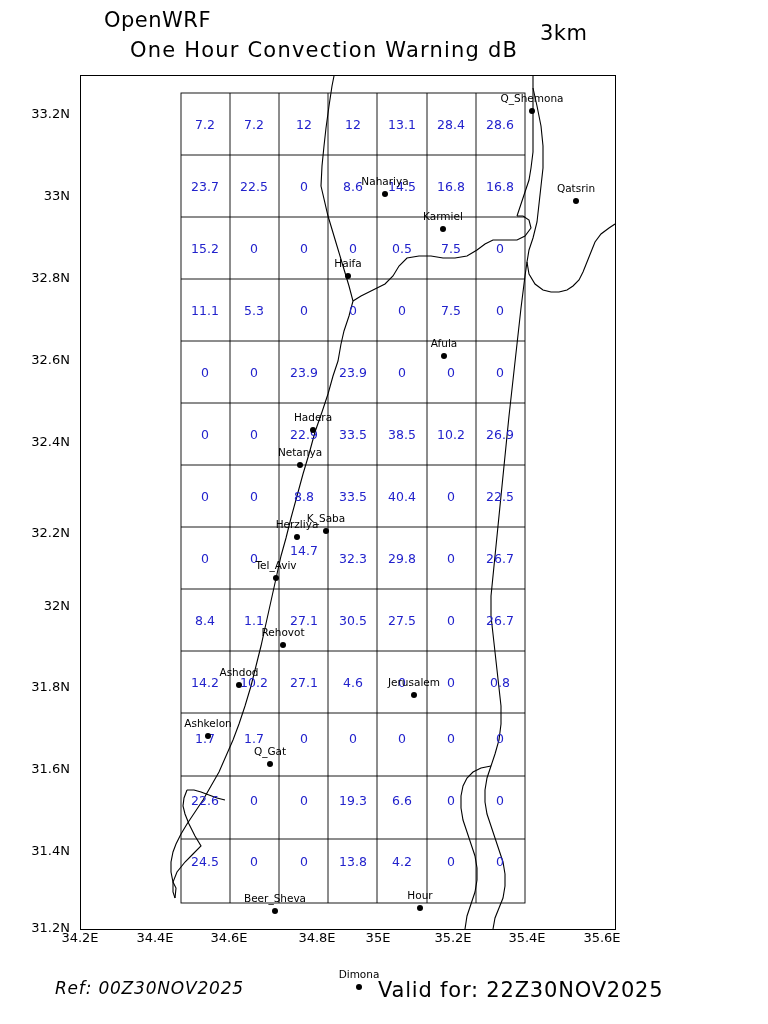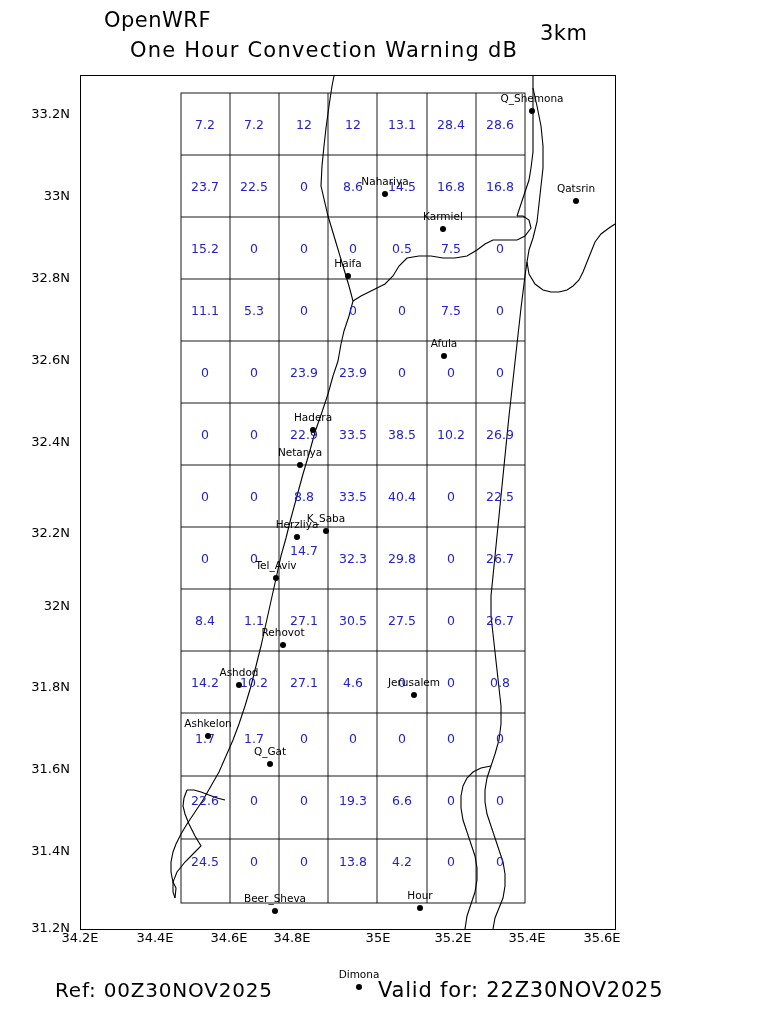--- a/index.html
+++ b/index.html
@@ -65,21 +65,21 @@
     position:absolute;
     left:50%;
     bottom:7px;
     transform:translateX(-50%);
     font-size:10.5px;
     white-space:nowrap;
     color:#000;
   }
   .footer-left{
     position:absolute;left:55px;top:978px;
-    font-size:20px;letter-spacing:0.8px;
+    font-size:17px;letter-spacing:0.8px;font-style:italic;
   }
   .footer-right{
     position:absolute;left:378px;top:978px;
     font-size:21px;letter-spacing:0.8px;
   }
 </style>
 </head>
 <body>
 
 <div class="title-left">OpenWRF</div>
@@ -134,21 +134,21 @@
 <div class="ylabel" style="left:0px;top:516px;margin-top:9px;">32.2N</div>
 <div class="ylabel" style="left:0px;top:598px;">32N</div>
 <div class="ylabel" style="left:0px;top:679px;">31.8N</div>
 <div class="ylabel" style="left:0px;top:761px;">31.6N</div>
 <div class="ylabel" style="left:0px;top:843px;">31.4N</div>
 <div class="ylabel" style="left:0px;top:920px;">31.2N</div>
 
 <div class="xlabel" style="left:50px;">34.2E</div>
 <div class="xlabel" style="left:125px;">34.4E</div>
 <div class="xlabel" style="left:199px;">34.6E</div>
-<div class="xlabel" style="left:262px;">34.8E</div>
+<div class="xlabel" style="left:287px;">34.8E</div>
 <div class="xlabel" style="left:348px;">35E</div>
 <div class="xlabel" style="left:423px;">35.2E</div>
 <div class="xlabel" style="left:497px;">35.4E</div>
 <div class="xlabel" style="left:572px;">35.6E</div>
 
 <div class="gridval" style="left:205px;top:124px">7.2</div>
 <div class="gridval" style="left:254px;top:124px">7.2</div>
 <div class="gridval" style="left:304px;top:124px">12</div>
 <div class="gridval" style="left:353px;top:124px">12</div>
 <div class="gridval" style="left:402px;top:124px">13.1</div>

